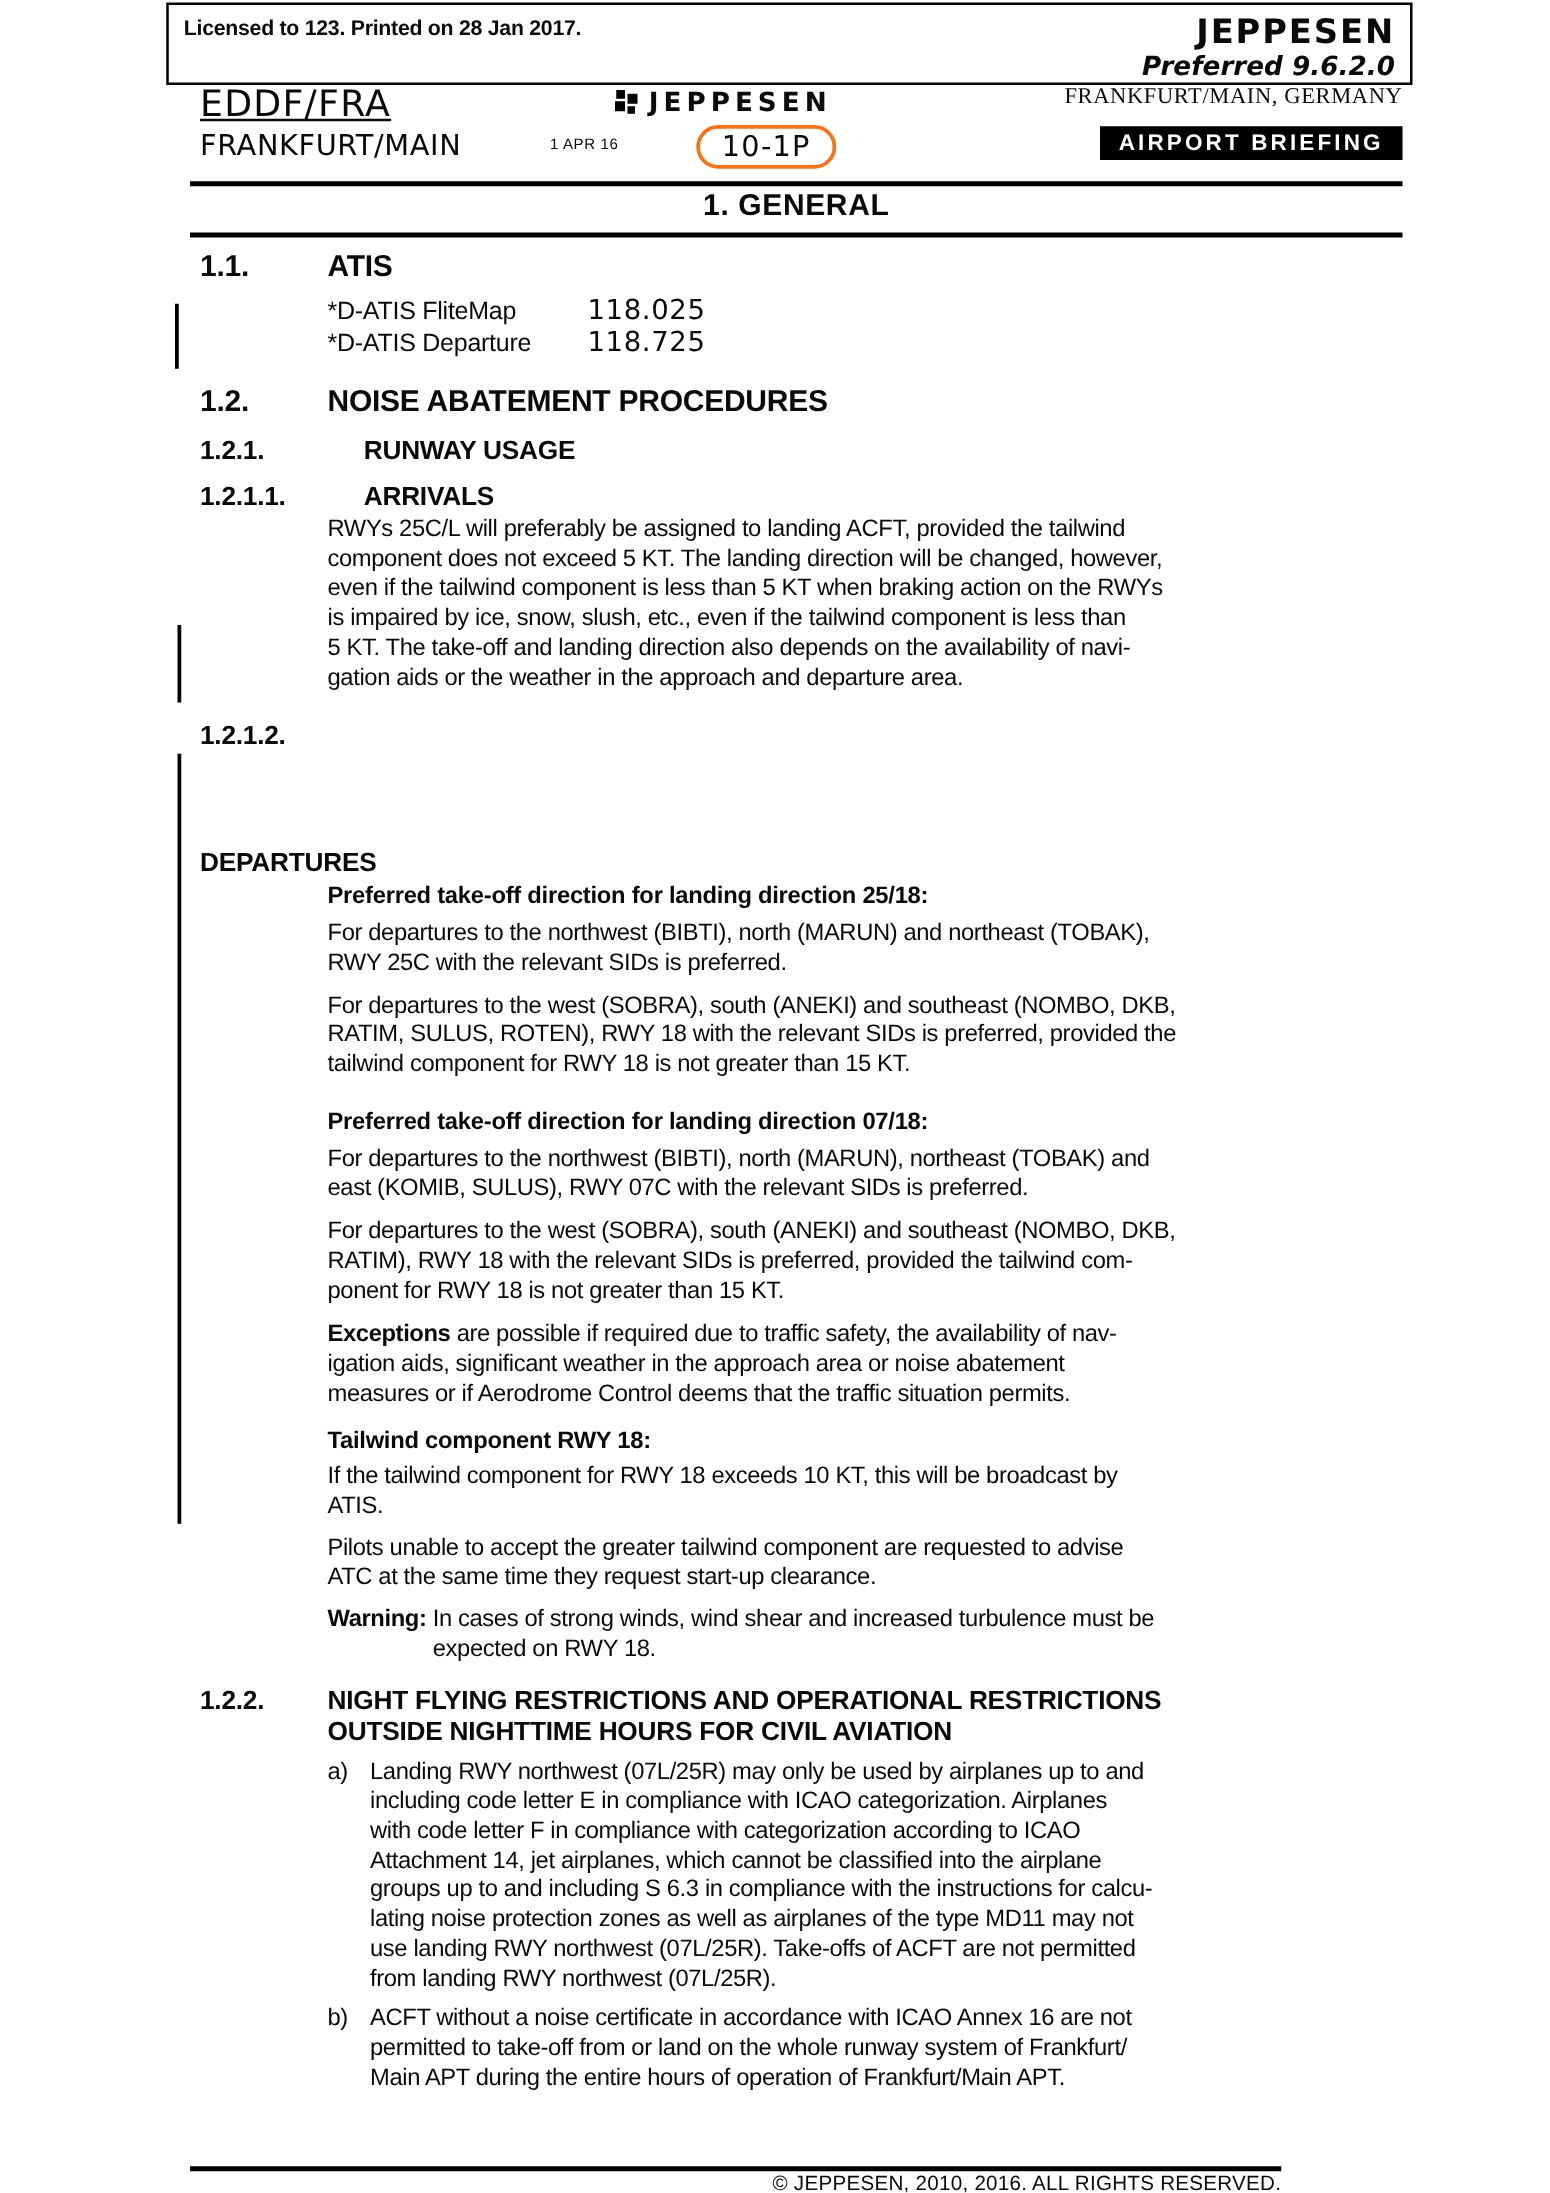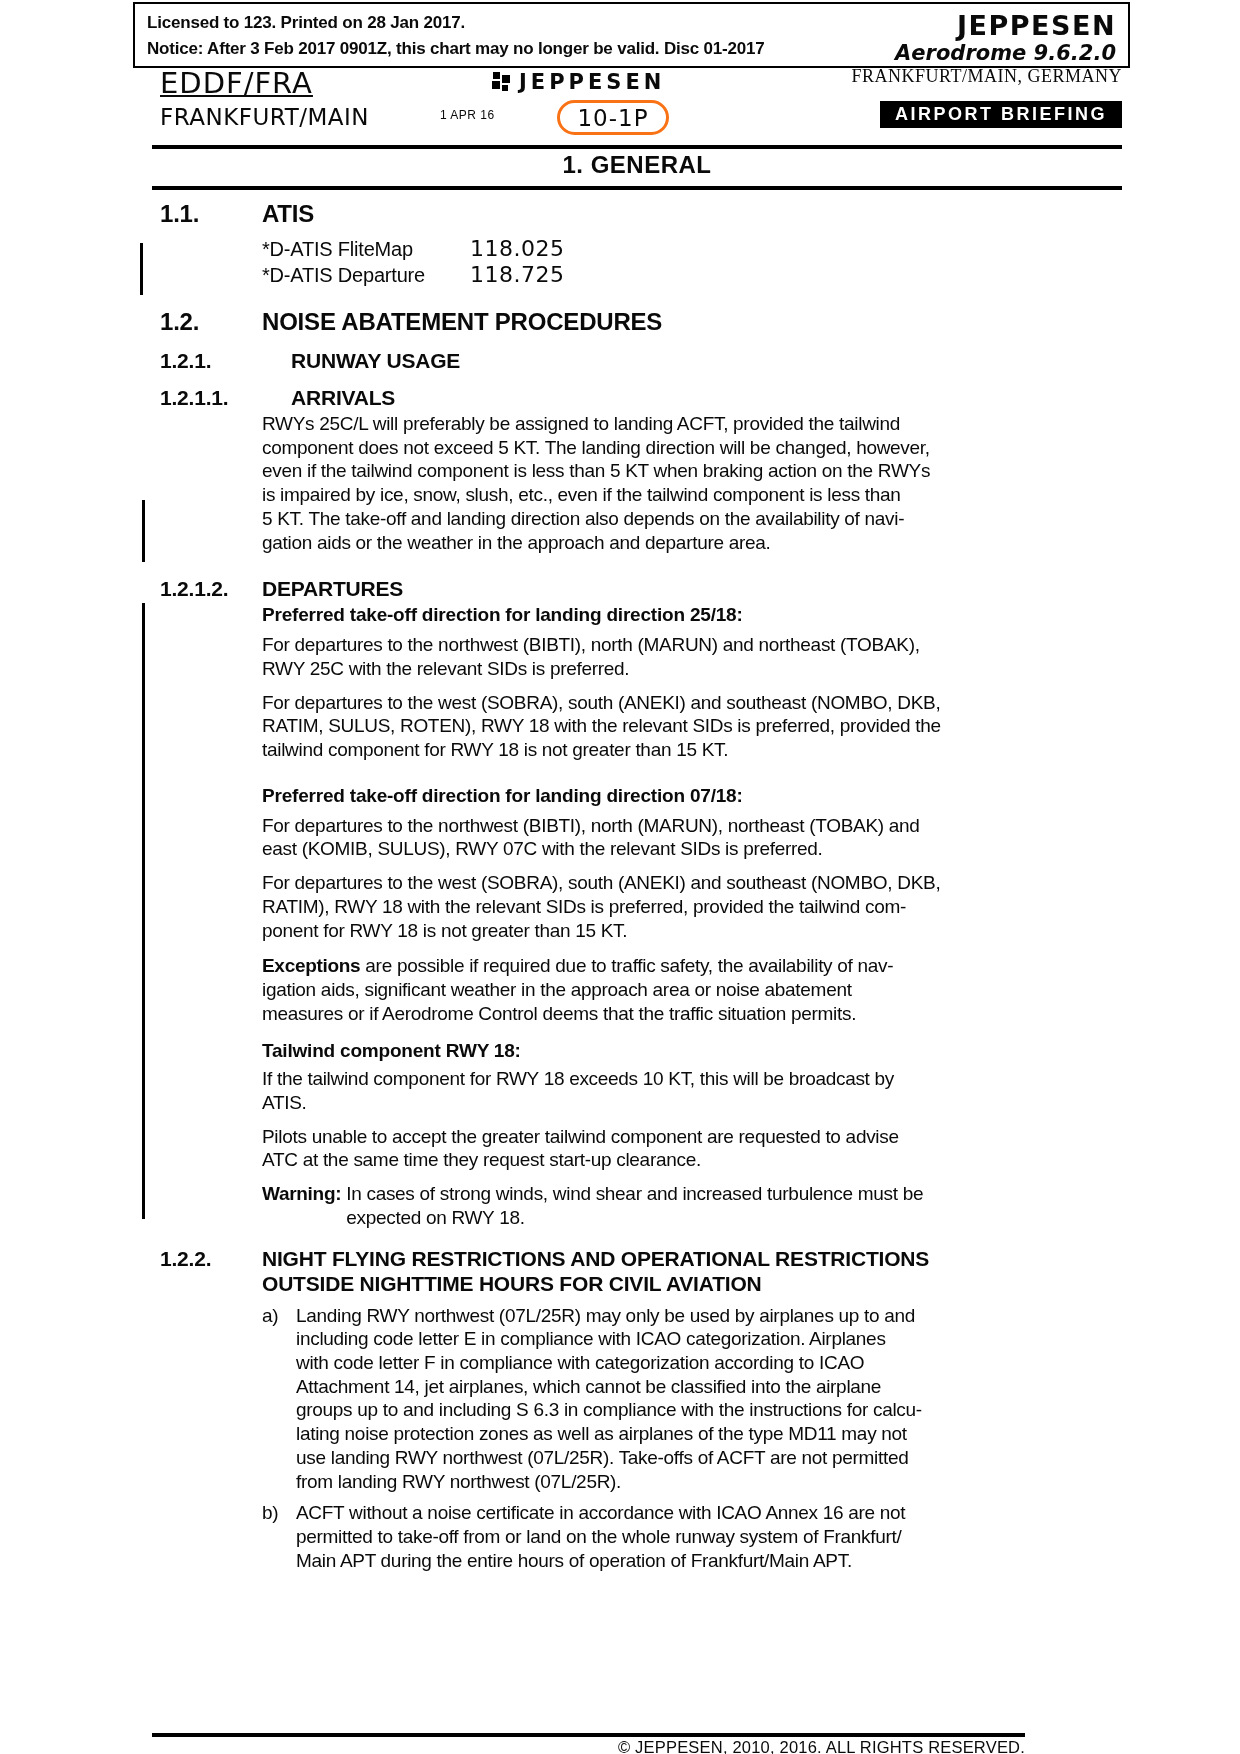--- a/index.html
+++ b/index.html
@@ -49,21 +49,21 @@
   .sec-row { display:flex; }
   .sec-num { width:102px; flex:0 0 102px; }
   .h-lg { font-weight:bold; font-size:24px; line-height:28px; letter-spacing:-0.2px; }
   .h-md { font-weight:bold; font-size:21px; line-height:25px; letter-spacing:-0.2px; }
   .body-text { font-size:19px; line-height:23.7px; letter-spacing:-0.3px; white-space:pre-line; }
   .atis-rows { margin:8px 0 0 102px; }
   .atis-row { display:flex; align-items:baseline; line-height:26px; }
   .atis-label { width:208px; flex:0 0 208px; font-size:20px; letter-spacing:-0.2px; }
   .atis-value { font-family:"DejaVu Sans", sans-serif; font-size:22px; letter-spacing:0.5px; }
   .mt20 { margin-top:20px; } .mt12 { margin-top:12px;gap:29px; } .mt2 { margin-top:2px; }
-  .mt22 { margin-top:22px; } .mt16 { margin-top:16px; }
+  .mt22 { margin-top:22px;flex-direction:column; } .mt16 { margin-top:16px; }
   .indent { margin-left:102px; }
   .sub-h { font-weight:bold; font-size:19px; line-height:24px; letter-spacing:-0.2px; }
   .para { margin-top:10px; }
   .para-tight { margin-top:6px; }
   .para-loose { margin-top:12px; }
   .sub-h-gap { margin-top:22px; }
   .sub-h-gap2 { margin-top:14px; }
   .para-vtight { margin-top:4px; }
   .hang { display:flex; }
   .hang .hang-label { font-weight:bold; white-space:pre; }
@@ -84,25 +84,24 @@
   .checker { display:block; }
 </style>
 </head>
 <body>
 
 <div class="page">
 
   <div class="license-box">
     <div class="license-lines">
       <div>Licensed to 123.  Printed on 28 Jan 2017.</div>
-      <div>Notice: After 3 Feb 2017 0901Z, this chart may no longer be valid.  Disc 01-2017</div>
     </div>
     <div class="brand-block">
       <div class="brand-jeppesen">JEPPESEN</div>
-      <div class="brand-product">Aerodrome 9.6.2.0</div>
+      <div class="brand-product">Preferred 9.6.2.0</div>
     </div>
   </div>
 
   <div class="hdr-icao">EDDF/FRA</div>
   <div class="hdr-apt">FRANKFURT/MAIN</div>
   <div class="hdr-date">1 APR 16</div>
   <div class="index-oval">
     <span>10-1P</span>
   </div>
   <div class="hdr-logo">

